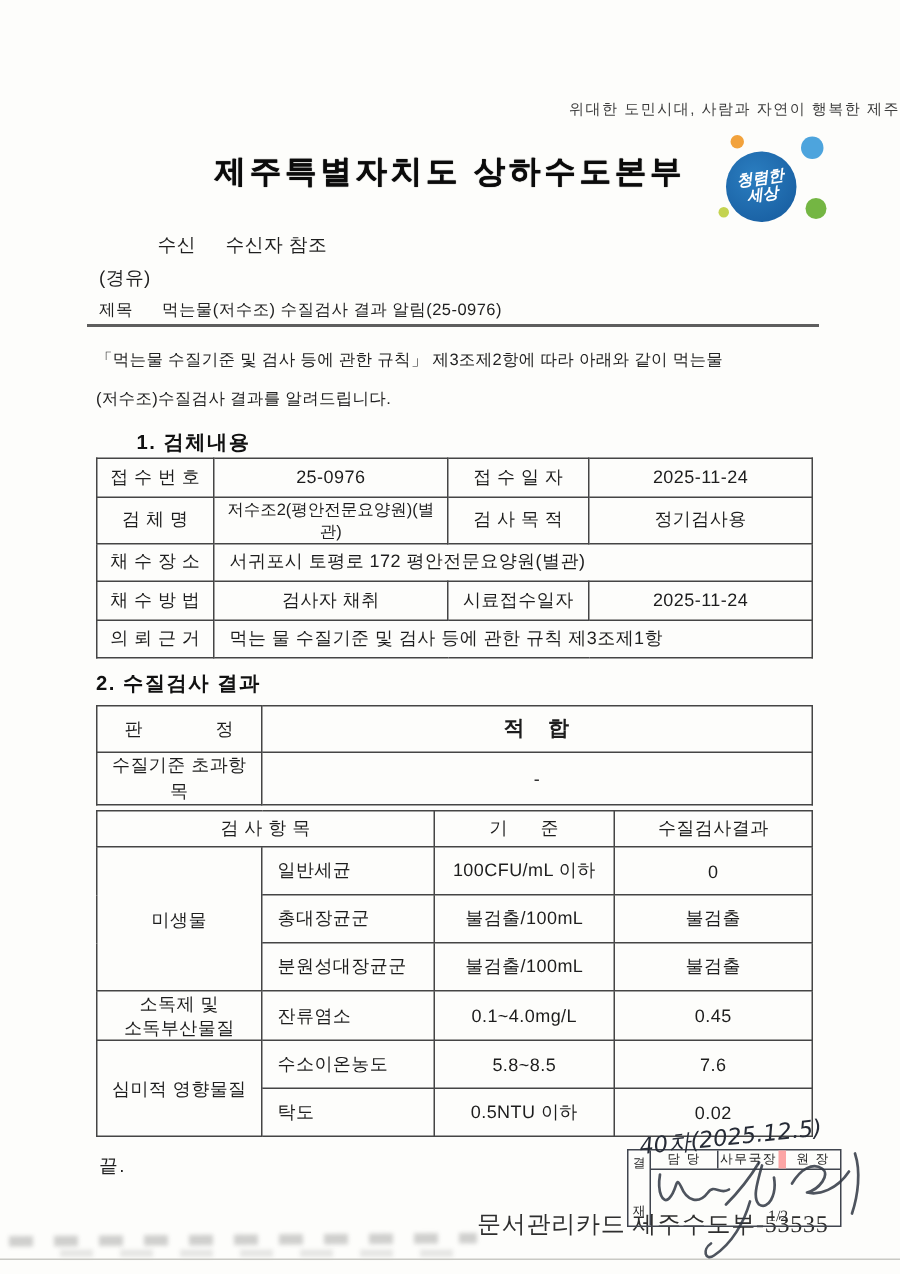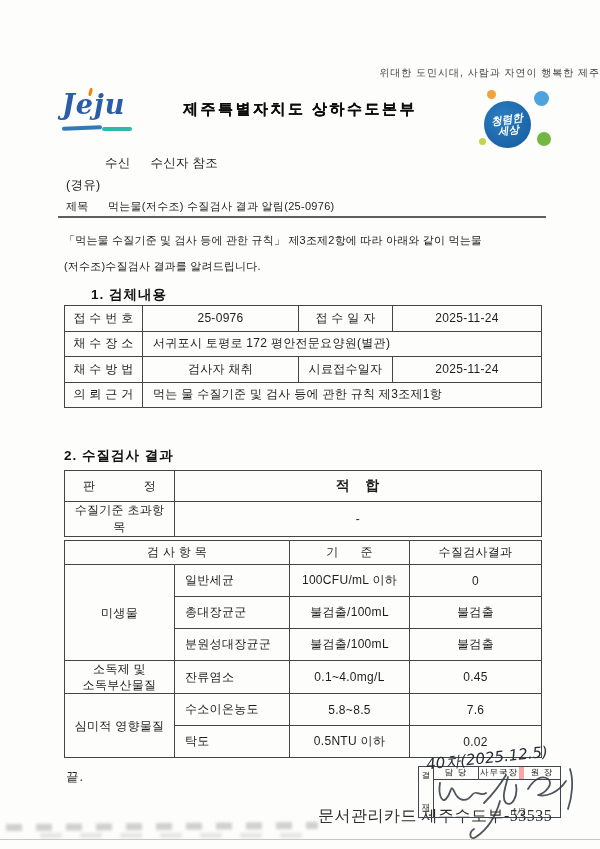--- a/index.html
+++ b/index.html
@@ -5,21 +5,21 @@
   html,body { margin:0; padding:0; background:#ffffff; }
   .page {
     position:relative; width:600px; height:849px; overflow:hidden;
     background:#fdfdfb; font-family:"Liberation Sans", sans-serif; color:#1f1f1f;
   }
   .abs { position:absolute; }
 
   
   .slogan { top:66px; left:0; right:0; text-align:right; font-size:10px;
             letter-spacing:1px; color:#3d3d3d; }
-  .org-title { top:100px; left:0; right:0; text-align:center; font-size:15px;
+  .org-title { top:100px; left:0; right:0; text-align:center; font-size:21px;
                font-weight:900; letter-spacing:2.5px; color:#0b0b0b;
                text-shadow:0 0 .6px #0b0b0b; }
 
   .jeju-logo { left:62px; top:90px; width:78px; height:48px; }
   .jeju-text { font-family:"DejaVu Serif", serif; font-style:italic; font-weight:bold;
                font-size:27px; color:#2a5da8; letter-spacing:1px; line-height:30px; }
   .jeju-accent { position:absolute; left:27px; top:-2px; width:3px; height:8px;
                  background:#f08300; border-radius:2px; transform:rotate(14deg); }
   .jeju-under1 { position:absolute; left:0px; top:36px; width:40px; height:4px;
                  background:#3179b8; border-radius:2px; transform:rotate(-2deg); }
@@ -108,26 +108,20 @@
   .bottom-line { left:0; top:839px; width:600px; height:1px; background:#c9c9c4; }
 </style>
 </head>
 <body>
 
 <div class="page">
 
   <div class="abs slogan">위대한 도민시대, 사람과 자연이 행복한 제주</div>
   <div class="abs org-title">제주특별자치도 상하수도본부</div>
 
-  <div class="abs jeju-logo">
-    <span class="jeju-text">Jeju</span>
-    <span class="jeju-accent"></span>
-    <span class="jeju-under1"></span>
-    <span class="jeju-under2"></span>
-  </div>
 
   <div class="abs emblem">
     <div class="emblem-circle">
       <div class="emblem-text">
         <div>청렴한</div>
         <div>세상</div>
       </div>
     </div>
     <span class="dot dot-orange"></span>
     <span class="dot dot-blue"></span>
@@ -159,20 +153,26 @@
         <col style="width:156px">
         <col style="width:94px">
         <col style="width:149px">
       </colgroup>
     <tbody>
         <tr>
       <td>접 수 번 호</td>
       <td>25-0976</td>
       <td>접 수 일 자</td>
       <td>2025-11-24</td>
+    </tr>
+    <tr>
+      <td>검  체  명</td>
+      <td class="small">저수조2(평안전문요양원)(별관)</td>
+      <td>검 사 목 적</td>
+      <td>정기검사용</td>
     </tr>
     <tr>
       <td>채 수 장 소</td>
       <td colspan="3" class="cell-left">서귀포시 토평로 172  평안전문요양원(별관)</td>
     </tr>
     <tr>
       <td>채 수 방 법</td>
       <td>검사자 채취</td>
       <td>시료접수일자</td>
       <td>2025-11-24</td>

